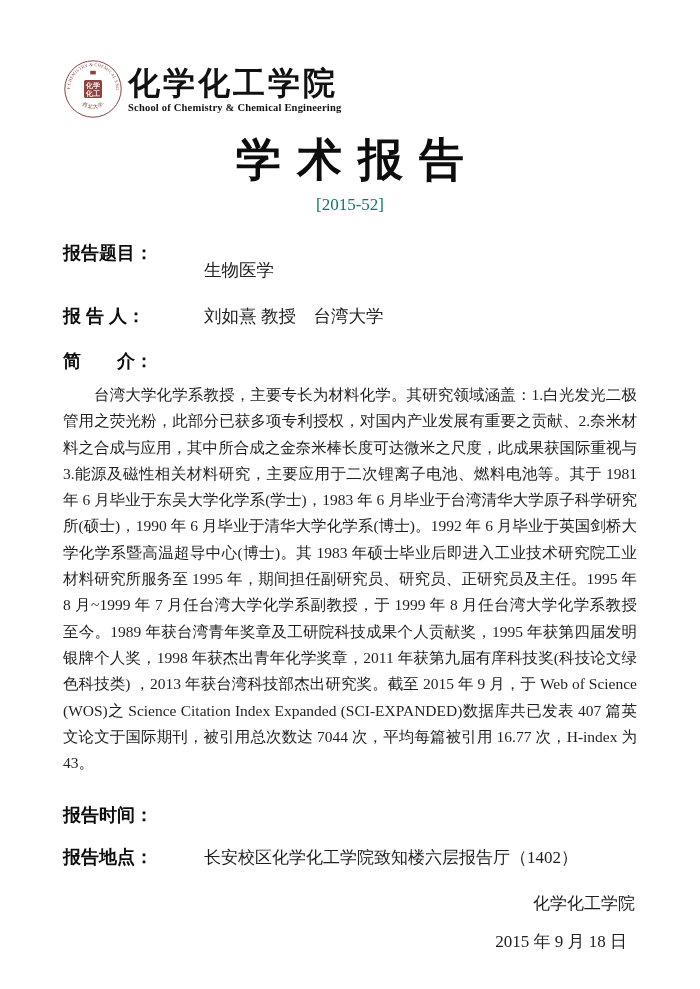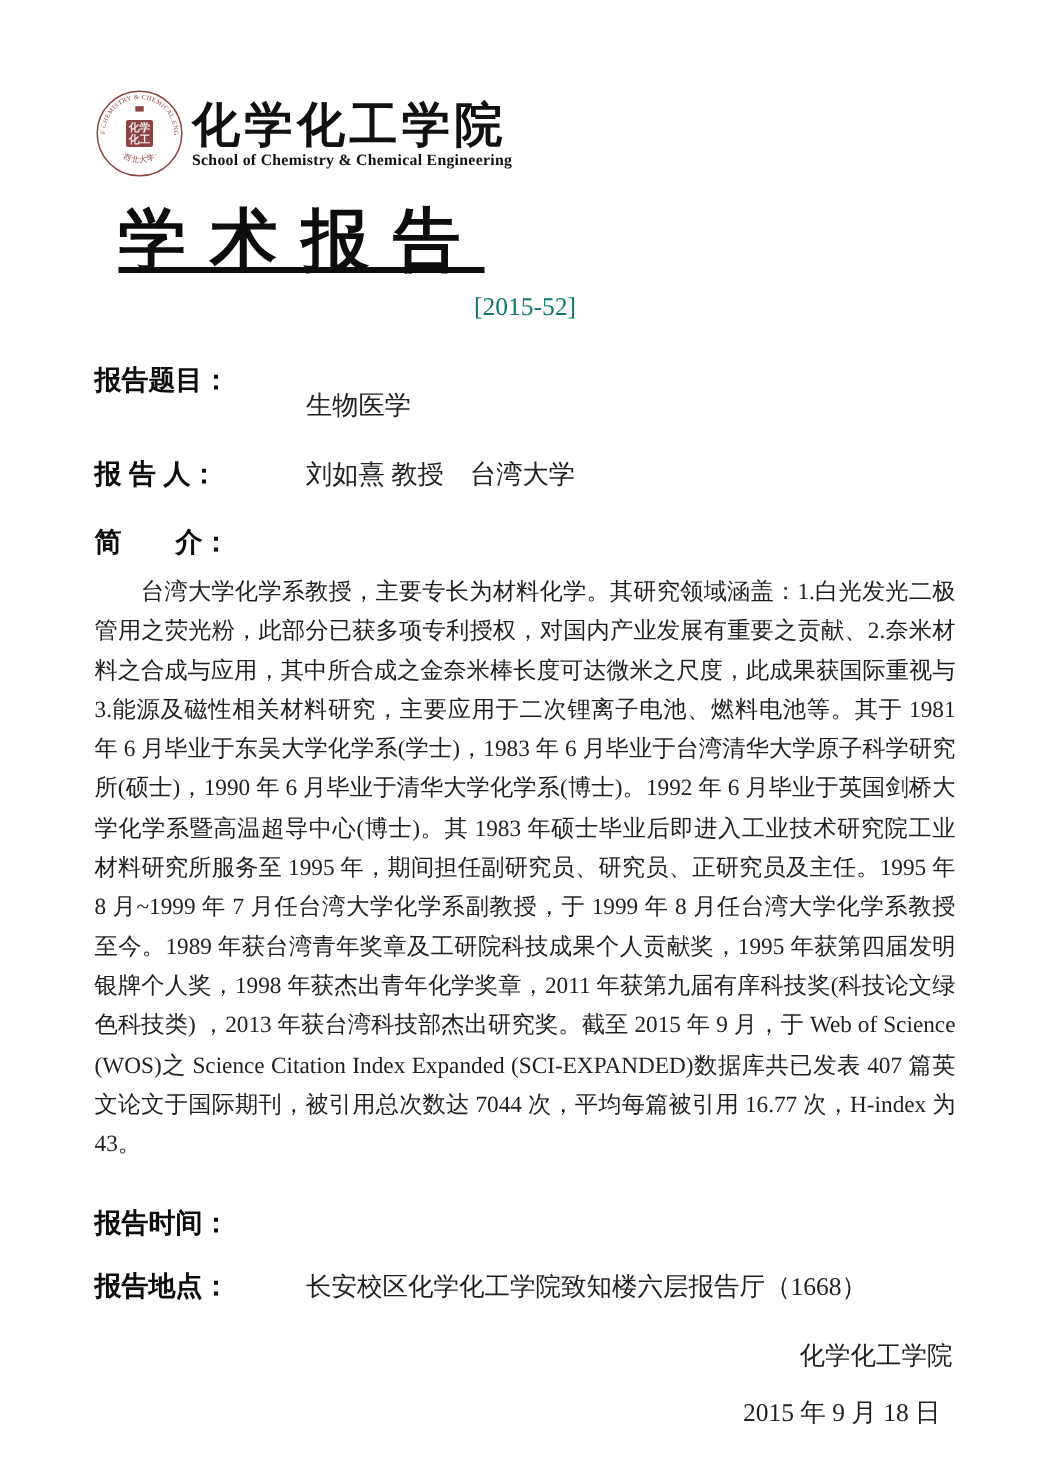--- a/index.html
+++ b/index.html
@@ -32,28 +32,28 @@
     font-weight: 700;
     font-size: 10.5px;
     line-height: 13px;
     color: #111111;
     letter-spacing: 0.2px;
   }
 
   
   .doc-title {
     margin: 13px 0 0 0;
+    text-align: center;
     font-family: "DejaVu Serif", "Liberation Serif", serif;
     font-weight: 900;
     font-size: 45px;
     line-height: 54px;
     letter-spacing: 16px;
     text-indent: 16px;
     color: #0d0d0d;
-    text-decoration: underline;
   }
   .issue {
     margin-top: 7px;
     text-align: center;
     font-size: 17px;
     line-height: 22px;
     color: #0f766e;
   }
 
   
@@ -148,21 +148,21 @@
   </div>
 
   <p class="intro-text">台湾大学化学系教授，主要专长为材料化学。其研究领域涵盖：1.白光发光二极管用之荧光粉，此部分已获多项专利授权，对国内产业发展有重要之贡献、2.奈米材料之合成与应用，其中所合成之金奈米棒长度可达微米之尺度，此成果获国际重视与 3.能源及磁性相关材料研究，主要应用于二次锂离子电池、燃料电池等。其于 1981 年 6 月毕业于东吴大学化学系(学士)，1983 年 6 月毕业于台湾清华大学原子科学研究所(硕士)，1990 年 6 月毕业于清华大学化学系(博士)。1992 年 6 月毕业于英国剑桥大学化学系暨高温超导中心(博士)。其 1983 年硕士毕业后即进入工业技术研究院工业材料研究所服务至 1995 年，期间担任副研究员、研究员、正研究员及主任。1995 年 8 月~1999 年 7 月任台湾大学化学系副教授，于 1999 年 8 月任台湾大学化学系教授至今。1989 年获台湾青年奖章及工研院科技成果个人贡献奖，1995 年获第四届发明银牌个人奖，1998 年获杰出青年化学奖章，2011 年获第九届有庠科技奖(科技论文绿色科技类) ，2013 年获台湾科技部杰出研究奖。截至 2015 年 9 月，于 Web of Science (WOS)之 Science Citation Index Expanded (SCI-EXPANDED)数据库共已发表 407 篇英文论文于国际期刊，被引用总次数达 7044 次，平均每篇被引用 16.77 次，H-index 为 43。</p>
 
   <div class="field time-row">
     <div class="field-label">报告时间：</div>
   </div>
 
   <div class="field venue-row">
     <div class="field-label">报告地点：</div>
-    <div class="field-value sched-value">长安校区化学化工学院致知楼六层报告厅（1668）</div>
+    <div class="field-value sched-value">长安校区化学化工学院致知楼六层报告厅（1402）</div>
   </div>
 
   <div class="signature">
     <div class="signature-org">化学化工学院</div>
     <div class="signature-date">2015 年 9 月 18 日</div>
   </div>
 
 </div>
 
 </body></html>

